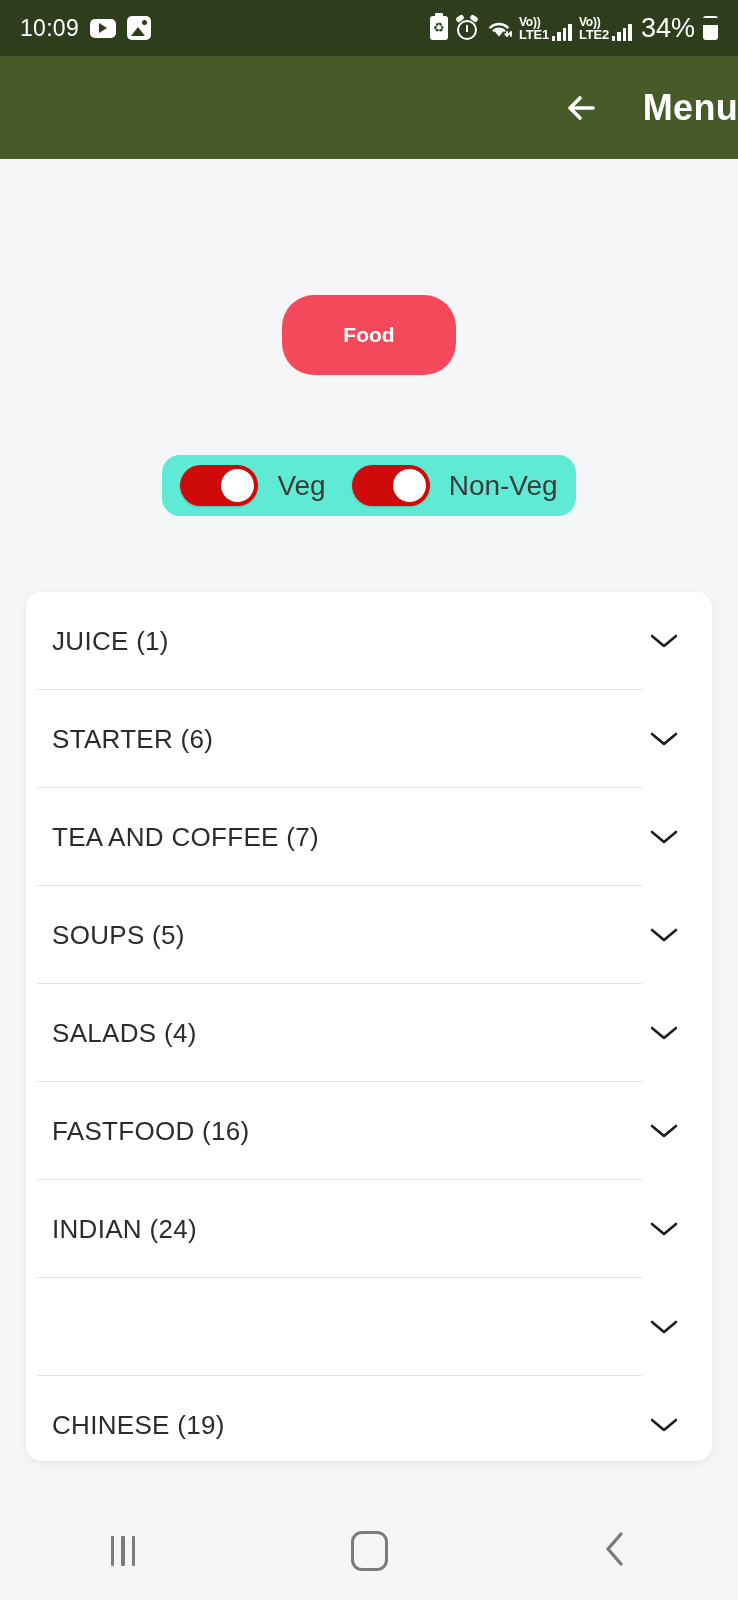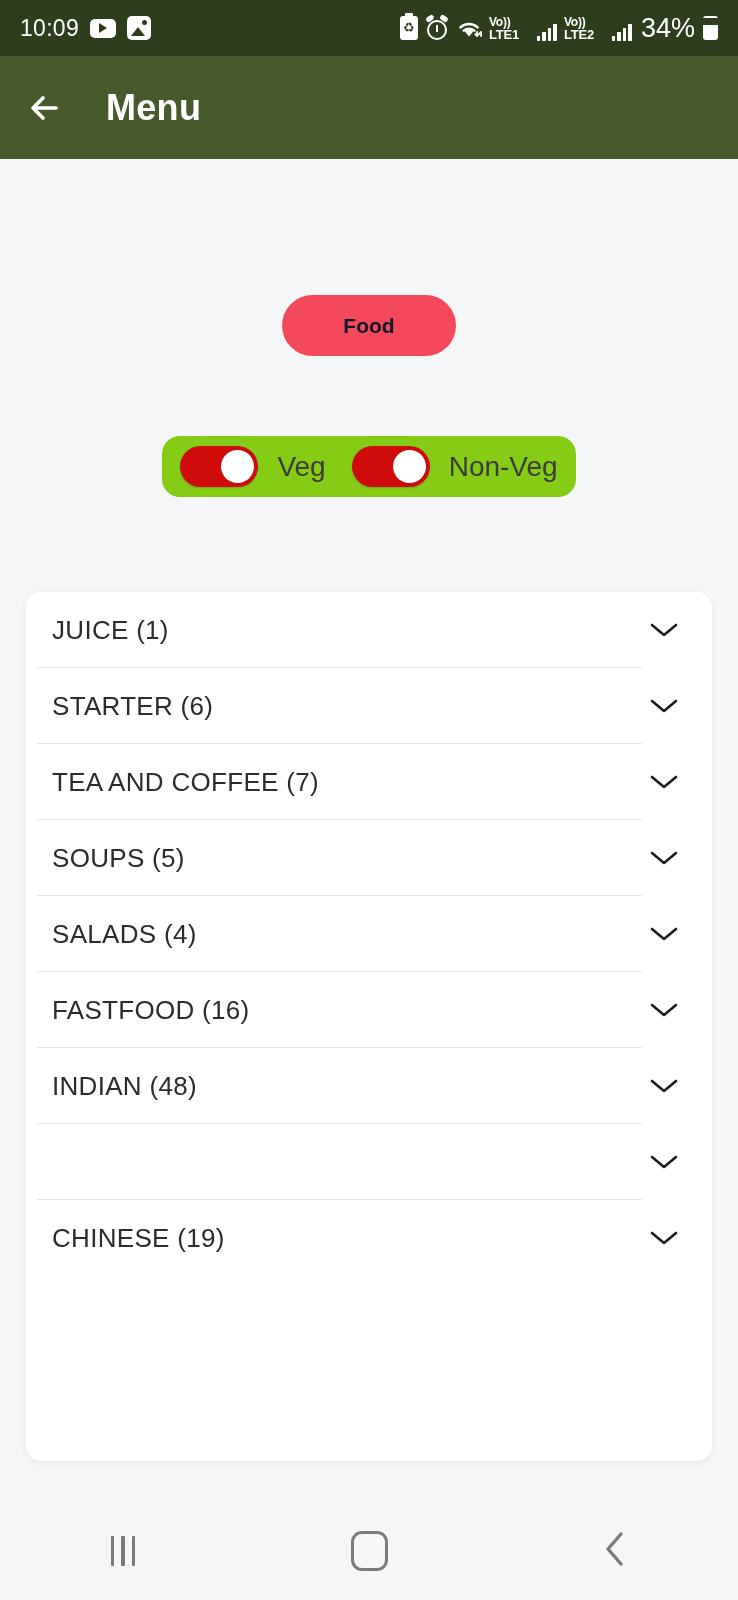--- a/index.html
+++ b/index.html
@@ -38,21 +38,21 @@
   }
   .gal-ic::before {
     content:""; position:absolute; left:4px; top:11px;
     border-left:7px solid transparent; border-right:7px solid transparent;
     border-bottom:9px solid #2e3d1b;
   }
   .gal-ic::after {
     content:""; position:absolute; right:4px; top:4px;
     width:5px; height:5px; border-radius:50%; background:#2e3d1b;
   }
-  .volte { display:flex; align-items:flex-end; gap:18px; }
+  .volte { display:flex; align-items:flex-end; gap:3px; }
   .volte-txt { display:flex; flex-direction:column; line-height:1; align-items:flex-start; }
   .volte-txt .vo { font-size:12px; font-weight:700; letter-spacing:-.2px; }
   .volte-txt .lte { font-size:13px; font-weight:700; letter-spacing:-.2px; }
   .bars { display:flex; align-items:flex-end; gap:2px; height:18px; }
   .bars i { width:3.5px; background:#ffffff; display:block; border-radius:.5px; }
   .bars i:nth-child(1){ height:5px; }
   .bars i:nth-child(2){ height:9px; }
   .bars i:nth-child(3){ height:13px; }
   .bars i:nth-child(4){ height:17px; }
   .pct { font-size:27px; font-weight:400; margin-left:2px; }
@@ -93,43 +93,43 @@
   .alarm-ic .e2 { right:1px; transform:rotate(35deg); }
   .alarm-ic .hand {
     position:absolute; left:11px; top:9px; width:2px; height:7px; background:#ffffff;
   }
   .wifi-ic { width:26px; height:22px; position:relative; }
 
   
   .appbar {
     position:absolute; top:56px; left:0; width:738px; height:103px;
     background:#475b2a;
-    display:flex; align-items:center; padding-left:22px;
+    display:flex; align-items:center; padding-left:22px;justify-content:flex-end;
   }
   .back-arrow { width:46px; height:46px; position:relative; cursor:pointer; }
   .appbar-title {
     color:#ffffff; font-size:36px; font-weight:700; margin-left:38px; letter-spacing:.3px;
   }
 
   
   .content { position:absolute; top:159px; left:0; width:738px; height:1441px; background:#f4f6f8; }
 
   .chip-row { display:flex; justify-content:center; margin-top:136px; }
   .chip {
-    background:#f4495b; color:#0f172a;
+    background:#f4495b; color:#ffffff;
     font-size:21px; font-weight:700;
-    padding:16px 36px; height:61px; min-width:174px;
+    padding:16px 36px; height:80px; min-width:174px;
     border-radius:32px;
     display:flex; align-items:center; justify-content:center;
     cursor:pointer; border:none;
   }
 
   .toggle-row { display:flex; justify-content:center; margin-top:80px; }
   .toggle-wrap {
-    background:#84cc16; border-radius:18px;
+    background:#5eead4; border-radius:18px;
     height:61px; display:flex; align-items:center;
     padding:0 18px; gap:26px;
   }
   .toggle-item { display:flex; align-items:center; gap:19px; }
   .switch {
     width:78px; height:41px; border-radius:21px;
     background:#cf0a0a; position:relative; cursor:pointer;
     box-shadow:0 1px 2px rgba(0,0,0,.18);
   }
   .switch .thumb {
@@ -140,21 +140,21 @@
 
   
   .card {
     position:absolute; left:26px; top:433px;
     width:686px; height:869px;
     background:#ffffff; border-radius:15px;
     box-shadow:0 2px 7px rgba(0,0,0,.07);
     overflow:hidden;
   }
   .row {
-    position:relative; height:76px;
+    position:relative; height:98px;
     display:flex; align-items:center;
     padding:0 0 0 26px;
     cursor:pointer;
   }
   .row-label {
     font-size:26px; color:#2b2b30; letter-spacing:.3px; font-weight:400;
   }
   .row .chev {
     position:absolute; right:33px; top:50%; transform:translateY(-50%);
     width:30px; height:18px;
@@ -330,21 +330,21 @@
         <span class="row-label">FASTFOOD (16)</span>
         <span class="chev">
           <svg viewBox="0 0 30 18" width="30" height="18" aria-hidden="true">
               <path d="M3 4 L15 14 L27 4" stroke="#1c1c1c" stroke-width="2.6" fill="none" stroke-linecap="round" stroke-linejoin="round"></path>
             </svg>
         </span>
         <span class="divider"></span>
       </div>
 
       <div class="row">
-        <span class="row-label">INDIAN (48)</span>
+        <span class="row-label">INDIAN (24)</span>
         <span class="chev">
           <svg viewBox="0 0 30 18" width="30" height="18" aria-hidden="true">
               <path d="M3 4 L15 14 L27 4" stroke="#1c1c1c" stroke-width="2.6" fill="none" stroke-linecap="round" stroke-linejoin="round"></path>
             </svg>
         </span>
         <span class="divider"></span>
       </div>
 
       <div class="row">
         <span class="chev">

